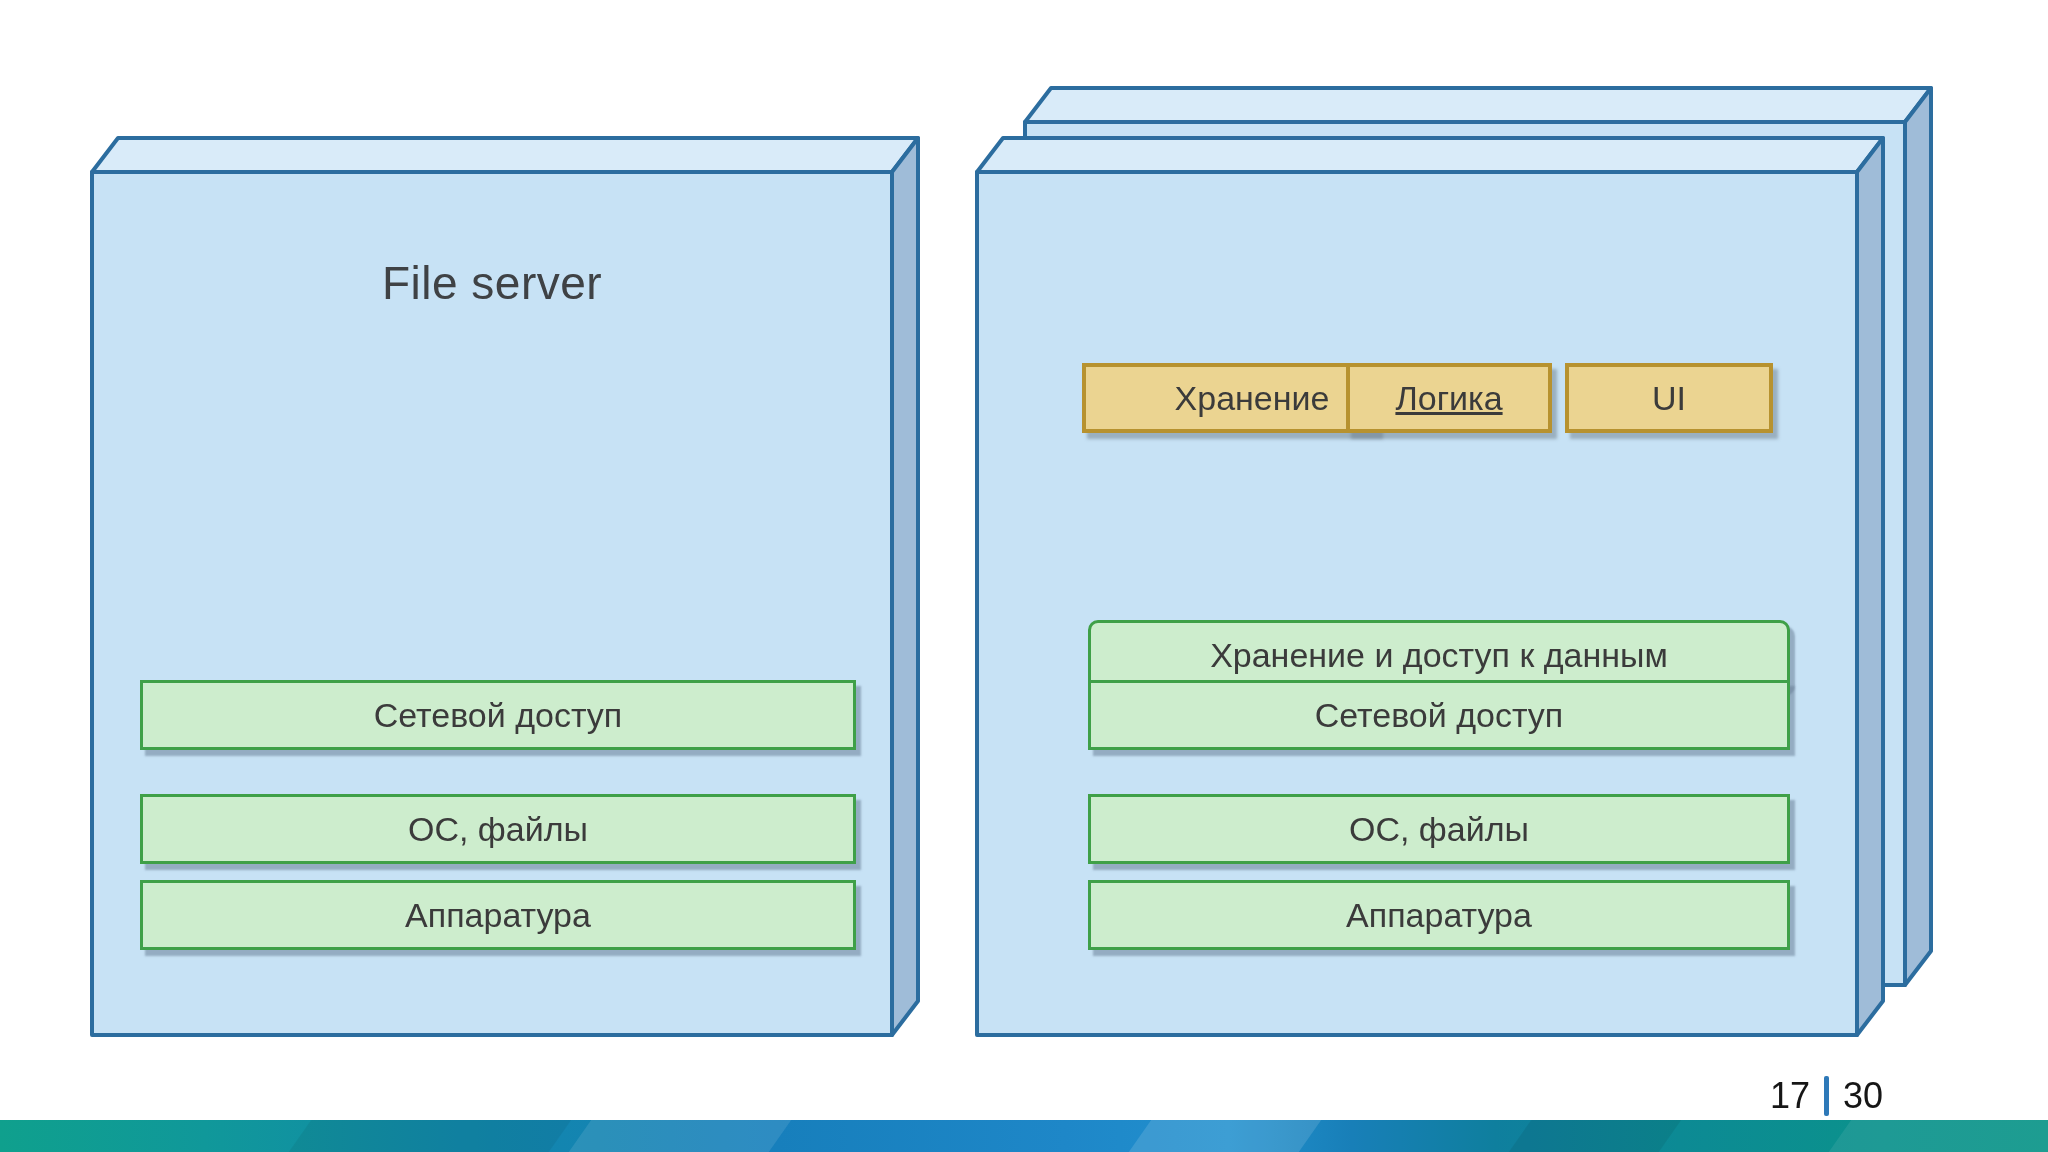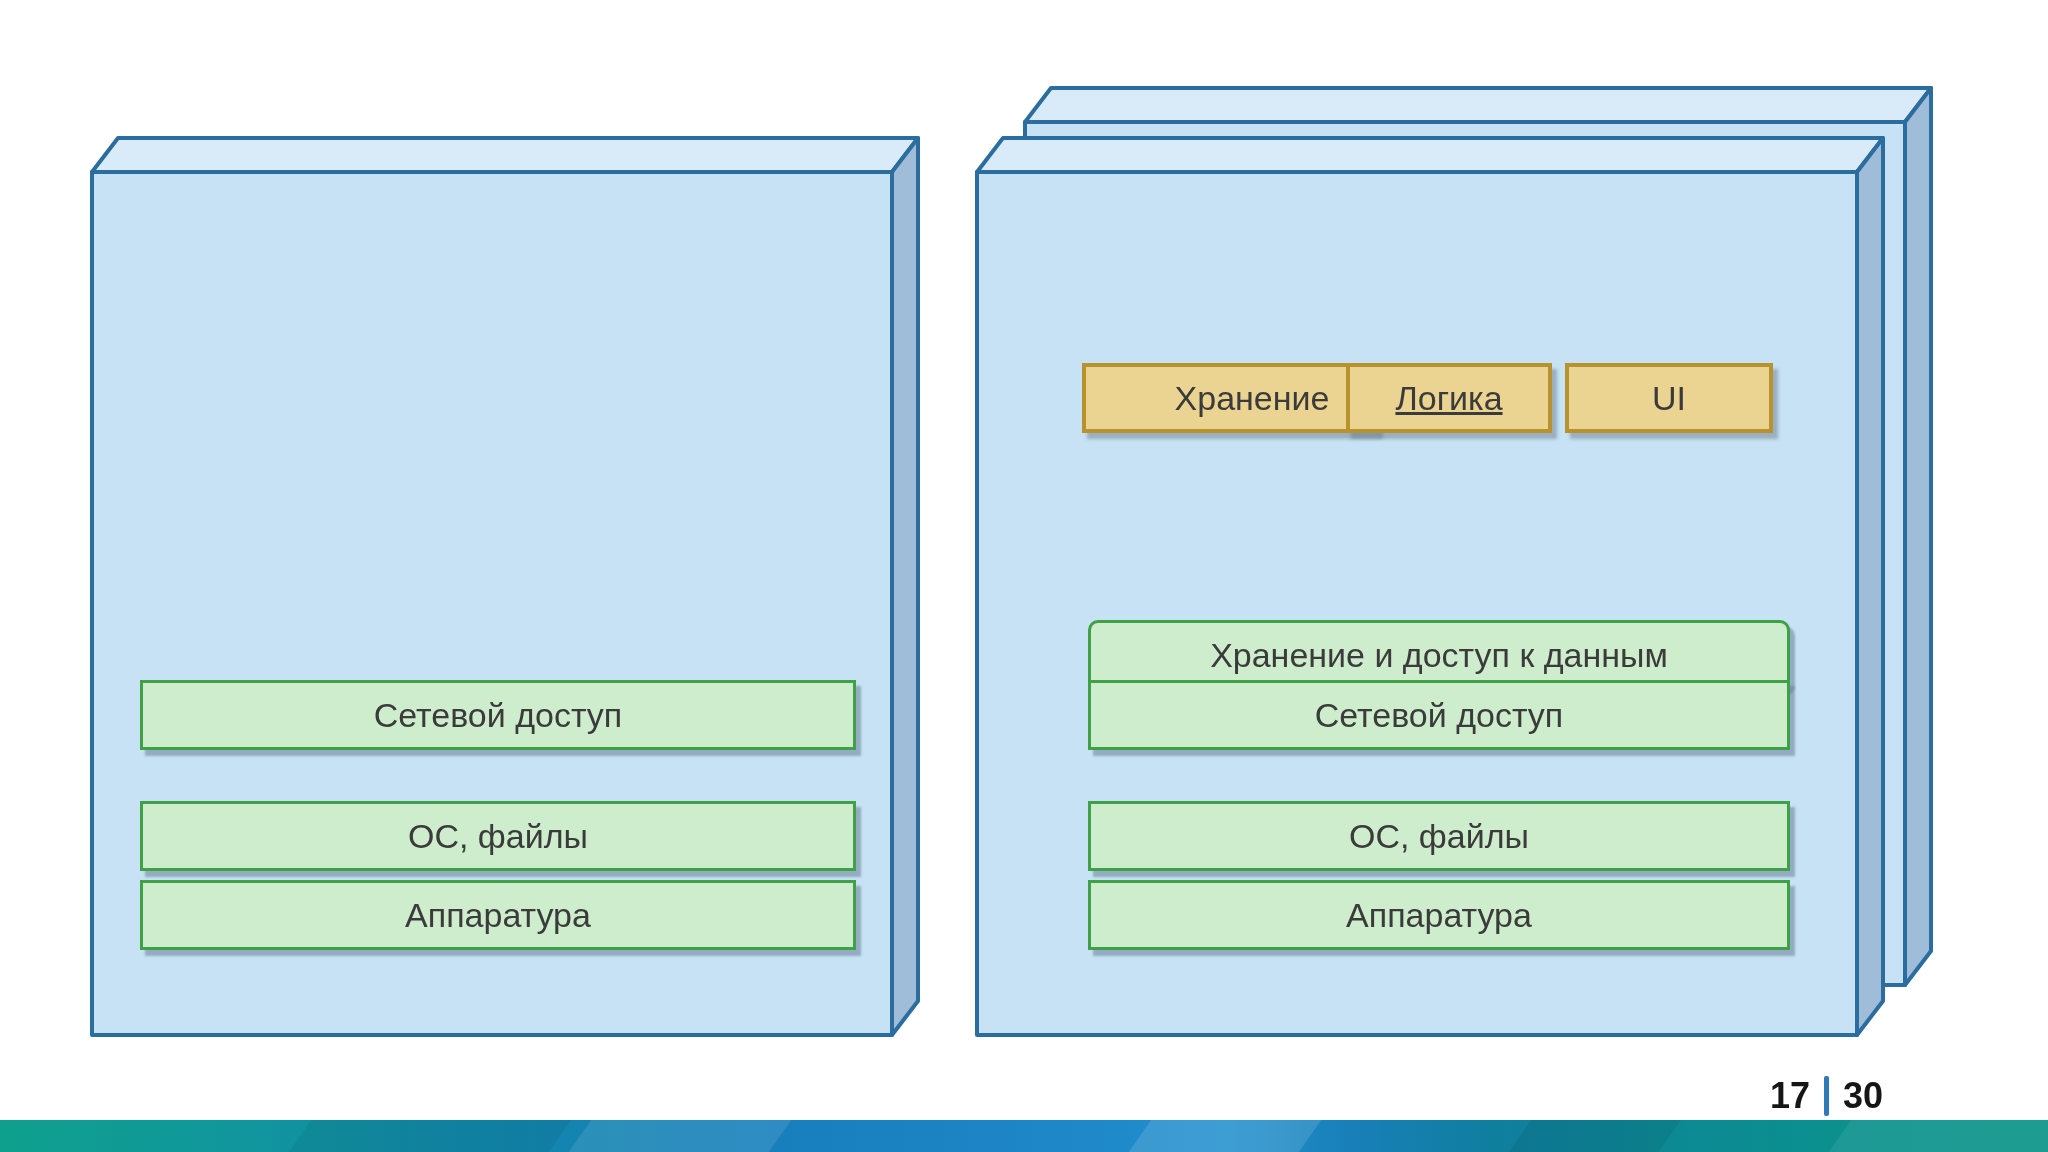--- a/index.html
+++ b/index.html
@@ -33,21 +33,21 @@
     display: flex;
     align-items: center;
     justify-content: center;
     font-size: 34px;
     color: #3b3b3b;
   }
   .fs-layer  { left: 140px;  width: 710px; }
   .cl-layer  { left: 1088px; width: 696px; }
   .row-extra { top: 620px; border-radius: 10px; }
   .row-net   { top: 680px; }
-  .row-os    { top: 794px; margin-top: 7px; }
+  .row-os    { top: 794px; }
   .row-hw    { top: 880px; }
 
   .component-box {
     position: absolute;
     top: 363px;
     height: 62px;
     background: #ebd491;
     border: 4px solid #b7922f;
     box-shadow: 5px 6px 3px rgba(110, 125, 140, 0.5);
     display: flex;
@@ -61,21 +61,21 @@
   .comp-ui      { left: 1565px; width: 200px; }
 
   .page-number {
     position: absolute;
     top: 1076px;
     right: 165px;
     display: flex;
     align-items: center;
     gap: 14px;
     font-size: 36px;
-    font-weight: bold;
+    font-weight: normal;
     color: #161616;
     line-height: 1;
   }
   .page-sep {
     width: 5px;
     height: 40px;
     border-radius: 2px;
     background: #2e79b8;
   }
 
@@ -118,20 +118,21 @@
       <polygon fill="#d9ebf9" points="977,172 1003,138 1883,138 1857,172"></polygon>
       <polygon fill="#9fbcd8" points="1857,172 1883,138 1883,1001 1857,1035"></polygon>
       <polygon fill="#c7e2f5" points="977,172 1857,172 1857,1035 977,1035"></polygon>
 
       <polygon fill="#d9ebf9" points="92,172 118,138 918,138 892,172"></polygon>
       <polygon fill="#9fbcd8" points="892,172 918,138 918,1001 892,1035"></polygon>
       <polygon fill="#c7e2f5" points="92,172 892,172 892,1035 92,1035"></polygon>
     </g>
   </svg>
 
+  <div class="slab-title title-file">File server</div>
 
   <div class="component-box comp-storage">Хранение</div>
   <div class="component-box comp-logic">Логика</div>
   <div class="component-box comp-ui">UI</div>
 
   <div class="layer-box fs-layer row-net">Сетевой доступ</div>
   <div class="layer-box fs-layer row-os">ОС, файлы</div>
   <div class="layer-box fs-layer row-hw">Аппаратура</div>
 
   <div class="layer-box cl-layer row-extra">Хранение и доступ к данным</div>

